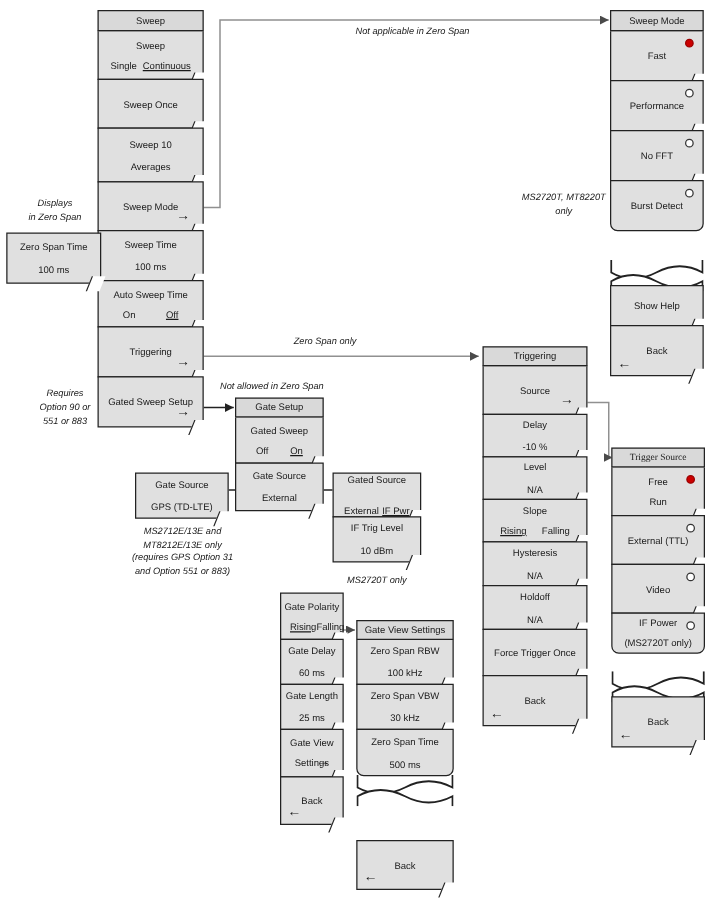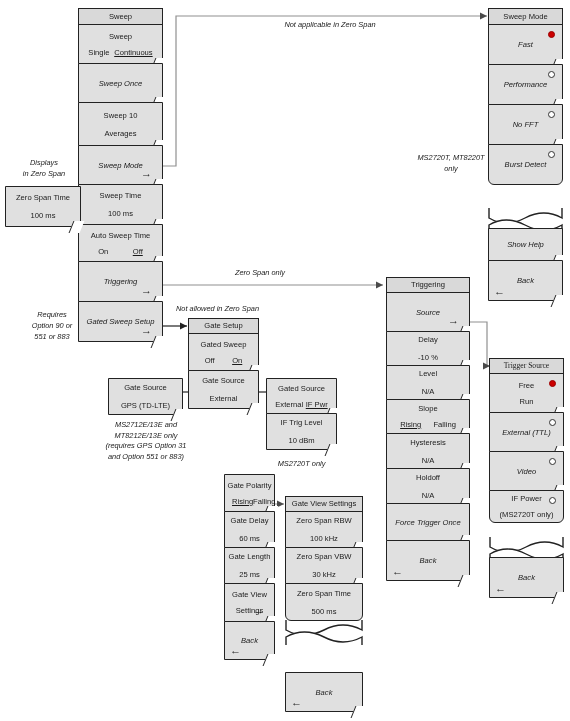--- a/index.html
+++ b/index.html
@@ -42,21 +42,21 @@
     right:-2px;bottom:-7px;
     width:10px;height:12px;
     background:#ffffff;
     border-left:1.4px solid #222;
     transform:skewX(-22deg);
     z-index:4;
   }
   .key.nonotch:after{display:none;}
 
   .k1{ 
-    display:flex;align-items:center;justify-content:center;text-align:center;font-style:italic;
+    display:flex;align-items:center;justify-content:center;text-align:center;
   }
   .k2{ 
     display:flex;flex-direction:column;align-items:center;justify-content:center;
     gap:9px;text-align:center;
   }
   .k2.tight{gap:7px;}
   .choice{display:flex;width:100%;justify-content:space-around;box-sizing:border-box;padding:0 7px;}
   .choice span{white-space:nowrap;}
   .sel{text-decoration:underline;}
   .arrow-r{position:absolute;right:10px;bottom:5px;font-size:11px;line-height:1;}
@@ -371,21 +371,21 @@
       <span>GPS (TD-LTE)</span>
     </div>
   </div>
 
   <div class="note" style="left:100px;top:420px;width:92px;line-height:10.5px;">MS2712E/13E and
 MT8212E/13E only
 (requires GPS Option 31
 and Option 551 or 883)</div>
 
   <div class="col" style="left:266px;top:378px;width:71px;">
-    <div class="key k2 tight" style="height:36px;">
+    <div class="key k2 tight" style="height:36px;justify-content:space-between;">
       <span>Gated Source</span>
       <span class="choice">
         <span>External</span>
         <span class="sel">IF Pwr</span>
       </span>
     </div>
     <div class="key k2" style="height:37px;margin-top:-1px;">
       <span>IF Trig Level</span>
       <span>10 dBm</span>
     </div>

